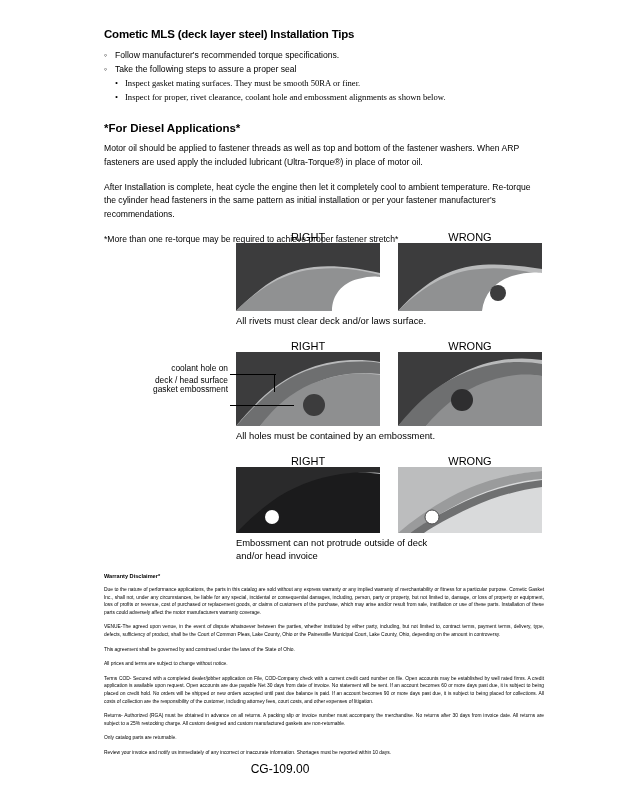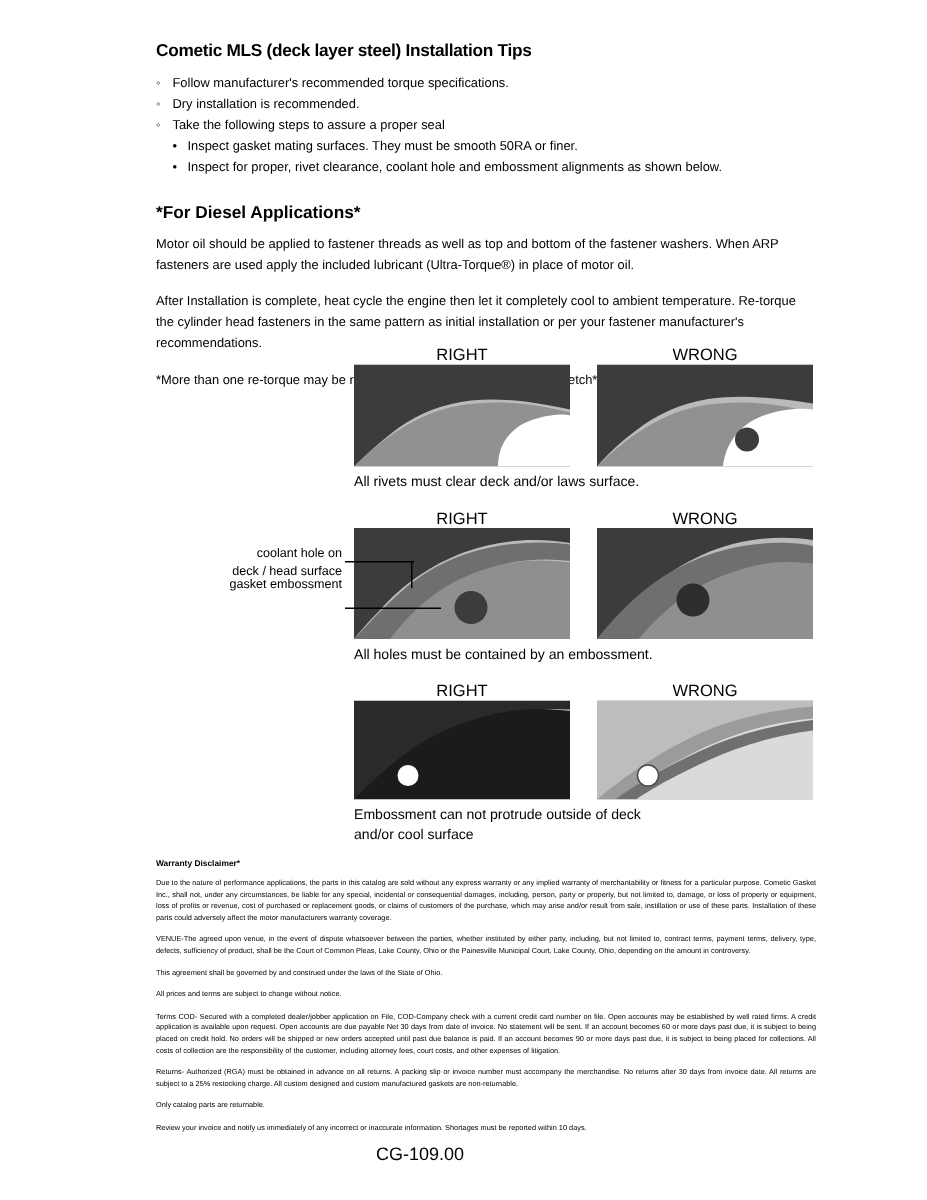--- a/index.html
+++ b/index.html
@@ -54,20 +54,21 @@
   ul.subbullets {
     list-style: none;
     margin: 0;
     padding: 0 0 0 11px;
   }
   ul.subbullets > li {
     font-size: 8.6px;
     line-height: 1.62;
     padding-left: 10px;
     position: relative;
+    font-family: Liberation Serif, serif;
   }
   ul.subbullets > li::before {
     content: "\2022";
     position: absolute;
     left: 0;
     top: 0;
     font-size: 8.6px;
   }
   h2.subtitle {
     font-size: 11.5px;
@@ -161,21 +162,20 @@
 </head>
 <body>
 
 <div class="page">
 
   <div class="content">
     <h1 class="title">Cometic MLS (deck layer steel) Installation Tips</h1>
 
     <ul class="bullets">
       <li>Follow manufacturer's recommended torque specifications.</li>
-      <li>Dry installation is recommended.</li>
       <li>Take the following steps to assure a proper seal</li>
     </ul>
     <ul class="subbullets">
       <li>Inspect gasket mating surfaces.  They must be smooth 50RA or finer.</li>
       <li>Inspect for proper, rivet clearance, coolant hole and embossment alignments as shown below.</li>
     </ul>
 
     <h2 class="subtitle">*For Diesel Applications*</h2>
     <p class="para">Motor oil should be applied to fastener threads as well as top and bottom of the fastener washers. When ARP fasteners are used apply the included lubricant (Ultra-Torque®) in place of motor oil.</p>
     <p class="para">After Installation is complete, heat cycle the engine then let it completely cool to ambient temperature. Re-torque the cylinder head fasteners in the same pattern as initial installation or per your fastener manufacturer's recommendations.</p>
@@ -273,21 +273,21 @@
           <svg width="144" height="66" viewBox="0 0 144 66">
             <rect x="0" y="0" width="144" height="66" fill="#d9dadb"></rect>
             <path d="M0,0 L144,0 L144,4 C114,6 84,16 58,30 C34,43 14,56 0,66 Z" fill="#bcbdbe"></path>
             <path d="M0,66 C14,54 36,38 60,26 C86,13 116,6 144,4 L144,12 C118,14 90,22 66,34 C44,45 24,58 12,66 Z" fill="#9a9b9c"></path>
             <path d="M12,66 C26,56 46,44 68,34 C92,23 118,16 144,13 L144,20 C120,23 96,30 74,40 C54,49 36,59 26,66 Z" fill="#6f7071"></path>
             <circle cx="34" cy="50" r="7" fill="#ffffff" stroke="#4a4a4b" stroke-width="1"></circle>
           </svg>
         </div>
       </div>
       <div class="caption" style="padding-left:132px; white-space:pre-line;">Embossment can not protrude outside of deck
-and/or cool surface</div>
+and/or head invoice</div>
     </div>
 
   </div>
 
   <div class="warranty">
     <h3>Warranty Disclaimer*</h3>
     <p>Due to the nature of performance applications, the parts in this catalog are sold without any express warranty or any implied warranty of merchantability or fitness for a particular purpose.  Cometic Gasket Inc., shall not, under any circumstances, be liable for any special, incidental or consequential damages, including, person, party or property, but not limited to, damage, or loss of property or equipment, loss of profits or revenue, cost of purchased or replacement goods, or claims of customers of the purchase, which may arise and/or result from sale, instillation or use of these parts.  Installation of these parts could adversely affect the motor manufacturers warranty coverage.</p>
     <p>VENUE-The agreed upon venue, in the event of dispute whatsoever between the parties, whether instituted by either party, including, but not limited to, contract terms, payment terms, delivery, type, defects, sufficiency of product, shall be the Court of Common Pleas, Lake County, Ohio or the Painesville Municipal Court, Lake County, Ohio, depending on the amount in controversy.</p>
     <p>This agreement shall be governed by and construed under the laws of the State of Ohio.</p>
     <p>All prices and terms are subject to change without notice.</p>

